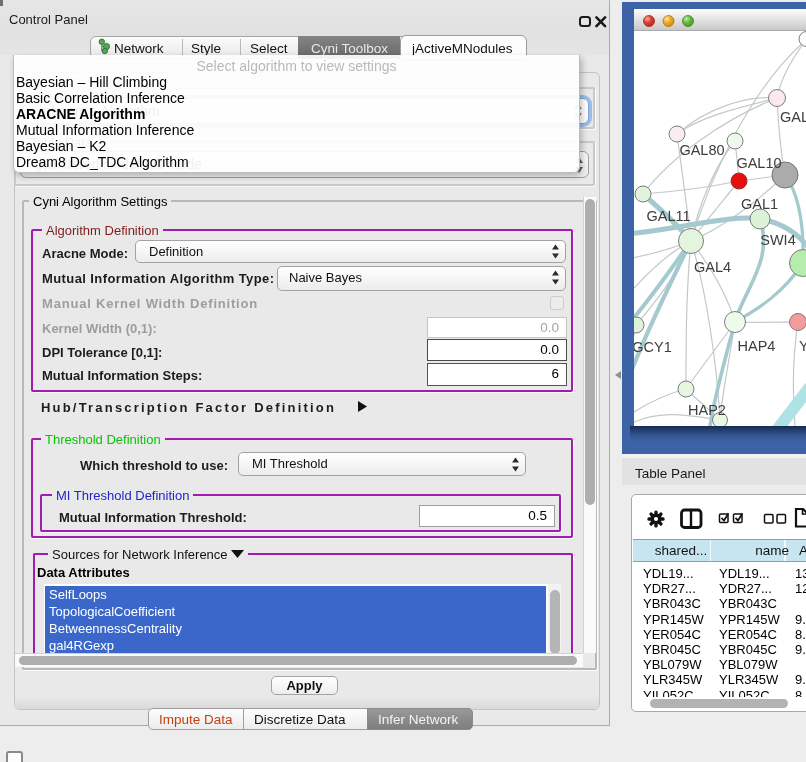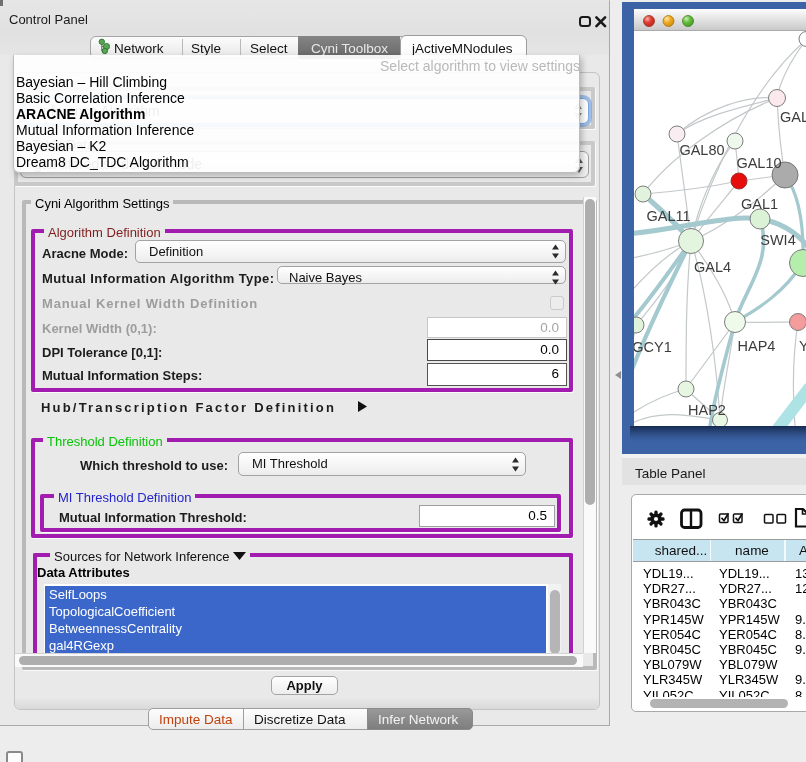--- a/index.html
+++ b/index.html
@@ -1,20 +1,20 @@
 <!DOCTYPE html>
 <html><head><meta charset="utf-8">
 <style>
 *{margin:0;padding:0;box-sizing:border-box}
 html,body{width:806px;height:762px;overflow:hidden}
 body{background:#ededed;font-family:"Liberation Sans",sans-serif;position:relative}
 .abs{position:absolute}
 .lbl{position:absolute;font:bold 13px "Liberation Sans",sans-serif;color:#1c1c1c;white-space:nowrap}
 .glbl{position:absolute;font:bold 13px "Liberation Sans",sans-serif;color:#9d9d9d;white-space:nowrap}
-.group{position:absolute;border:4px solid #a21caf;border-radius:2px;box-shadow:1px 1px 0 rgba(255,255,255,.8)}
+.group{position:absolute;border:2px solid #a21caf;border-radius:2px;box-shadow:1px 1px 0 rgba(255,255,255,.8)}
 .gt{position:absolute;top:-8px;background:#e9e9e9;padding:0 4px;font:13px "Liberation Sans",sans-serif;white-space:nowrap;line-height:15px}
 .combo{position:absolute;background:linear-gradient(#ffffff,#f4f4f4 60%,#ececec);border:1px solid #a2a2a2;border-radius:5px;font:13px "Liberation Sans",sans-serif;color:#111;white-space:nowrap}
 .fld{position:absolute;background:#fff;font:13.5px "Liberation Sans",sans-serif;text-align:right;white-space:nowrap}
 </style></head>
 <body>
 
 <div class="abs" style="left:0;top:4;width:610px;height:726px;background:#e9e9e9;border-right:1px solid #a9a9a9;border-bottom:1px solid #a9a9a9;border-top:1px solid #d4d4d4"></div>
 <div class="abs" style="left:0;top:5;width:609px;height:55px;background:linear-gradient(#e6e6e6,#e1e1e1 60%,#e5e5e5)"></div>
 <div class="abs" style="left:0;top:0;width:3px;height:6px;background:#6f6f6f"></div>
 <div class="abs" style="left:9px;top:12px;font:13px 'Liberation Sans',sans-serif;color:#1a1a1a">Control Panel</div>
@@ -66,21 +66,21 @@
 <div class="group" style="left:31px;top:229px;width:542px;height:163px">
     <span class="gt" style="left:9px;color:#7f1d1d">Algorithm Definition</span>
   </div>
 <div class="lbl" style="left:42px;top:246px">Aracne Mode:</div>
 <div class="combo" style="left:135px;top:240px;width:431px;height:23px;line-height:21px;padding-left:13px">Definition</div>
 <svg class="abs" style="left:551px;top:244px" width="9" height="15" viewBox="0 0 9 15">
     <path d="M4.5 0.5 L8 5.5 L1 5.5 Z" fill="#2a2a2a"></path>
     <path d="M4.5 14.5 L8 9.5 L1 9.5 Z" fill="#2a2a2a"></path>
   </svg>
 <div class="lbl" style="left:42px;top:271px;letter-spacing:0.4px">Mutual Information Algorithm Type:</div>
-<div class="combo" style="left:277px;top:266px;width:289px;height:18px;line-height:21px;padding-left:11px">Naive Bayes</div>
+<div class="combo" style="left:277px;top:266px;width:289px;height:25px;line-height:21px;padding-left:11px">Naive Bayes</div>
 <svg class="abs" style="left:551px;top:270px" width="9" height="15" viewBox="0 0 9 15">
     <path d="M4.5 0.5 L8 5.5 L1 5.5 Z" fill="#2a2a2a"></path>
     <path d="M4.5 14.5 L8 9.5 L1 9.5 Z" fill="#2a2a2a"></path>
   </svg>
 <div class="glbl" style="left:42px;top:296px;letter-spacing:0.8px">Manual Kernel Width Definition</div>
 <div class="abs" style="left:550px;top:296px;width:14px;height:14px;background:#ececec;border:1px solid #cbcbcb;border-radius:3px"></div>
 <div class="glbl" style="left:42px;top:321px">Kernel Width (0,1):</div>
 <div class="fld" style="left:427px;top:317px;width:140px;height:21px;line-height:19px;padding-right:7px;border:1px solid #c6c6c6;color:#a6a6a6">0.0</div>
 <div class="lbl" style="left:42px;top:345px">DPI Tolerance [0,1]:</div>
 <div class="fld" style="left:427px;top:339px;width:140px;height:22px;line-height:19px;padding-right:7px;border:1px solid #4a4a4a;color:#000">0.0</div>
@@ -126,21 +126,21 @@
 <div class="abs" style="left:271px;top:676px;width:67px;height:19px;background:linear-gradient(#ffffff,#ededed);border:1px solid #a4a4a4;border-radius:5px;font:bold 13px 'Liberation Sans',sans-serif;text-align:center;line-height:18px;color:#111">Apply</div>
 
 <div class="abs" style="left:148px;top:708px;width:325px;height:22px;background:linear-gradient(#fdfdfd,#ececec);border:1px solid #9e9e9e;border-radius:5px"></div>
 <div class="abs" style="left:243px;top:708px;width:1px;height:22px;background:#9e9e9e"></div>
 <div class="abs" style="left:367px;top:708px;width:106px;height:22px;background:linear-gradient(#999999,#7e7e7e);border:1px solid #8a8a8a;border-radius:0 5px 5px 0"></div>
 <div class="abs" style="left:159px;top:712px;font:13.5px 'Liberation Sans',sans-serif;color:#c2410c">Impute Data</div>
 <div class="abs" style="left:254px;top:712px;font:13.5px 'Liberation Sans',sans-serif;color:#111">Discretize Data</div>
 <div class="abs" style="left:378px;top:712px;font:13.5px 'Liberation Sans',sans-serif;color:#f3f3f3">Infer Network</div>
 
 <div class="abs" style="left:13px;top:55px;width:567px;height:118px;background:rgba(254,254,254,0.93);border:1px solid #bdbdbd;border-top:none;border-radius:0 0 6px 6px;box-shadow:2px 3px 6px rgba(0,0,0,.25);z-index:50"></div>
-<div class="abs" style="left:13px;top:58px;width:567px;text-align:right;font:14px 'Liberation Sans',sans-serif;color:#b9b9b9;line-height:16px;z-index:51">Select algorithm to view settings</div>
+<div class="abs" style="left:13px;top:58px;width:567px;text-align:center;font:14px 'Liberation Sans',sans-serif;color:#b9b9b9;line-height:16px;z-index:51">Select algorithm to view settings</div>
 <div class="abs" style="left:16px;top:74px;font:14px 'Liberation Sans',sans-serif;color:#000;line-height:16px;z-index:51">Bayesian – Hill Climbing<br>Basic Correlation Inference<br><b>ARACNE Algorithm</b><br>Mutual Information Inference<br>Bayesian – K2<br>Dream8 DC_TDC Algorithm</div>
 
 <svg class="abs" style="left:615px;top:371px" width="7" height="8" viewBox="0 0 7 8">
     <path d="M6 0 L6 8 L0 4 Z" fill="#8f8f8f"></path>
   </svg>
 
 <svg class="abs" style="left:622px;top:2px" width="184" height="452" viewBox="0 0 184 452">
 <defs>
 <linearGradient id="tb" x1="0" y1="0" x2="0" y2="1">
         <stop offset="0" stop-color="#fdfdfd"></stop>
@@ -304,21 +304,21 @@
 <path d="M81.5 13.8 L84 16.5 L88.5 9.2" fill="none" stroke="#111" stroke-width="1.7"></path>
 <path d="M95.5 13.8 L98 16.5 L102.5 9.2" fill="none" stroke="#111" stroke-width="1.7"></path>
 <path d="M156 5 h7 l4.5 4.5 v13 h-11.5 z" fill="none" stroke="#111" stroke-width="2.2"></path>
     <path d="M162.5 5.5 v4.5 h5" fill="none" stroke="#111" stroke-width="1.6"></path>
 </svg>
 
 <div class="abs" style="left:632.5px;top:539px;width:173px;height:23px;background:#c6e5f1;border-top:1px solid #9b9b9b;border-bottom:1px solid #9b9b9b"></div>
 <div class="abs" style="left:709.5px;top:540px;width:1.5px;height:21px;background:#f2fafd"></div>
 <div class="abs" style="left:784px;top:540px;width:1.5px;height:21px;background:#f2fafd"></div>
 <div class="abs" style="left:642px;top:543px;width:78px;text-align:center;font:13.5px 'Liberation Sans',sans-serif;color:#111">shared...</div>
-<div class="abs" style="left:715px;top:543px;width:74px;text-align:center;font:13.5px 'Liberation Sans',sans-serif;color:#111">name</div>
+<div class="abs" style="left:715px;top:543px;width:74px;text-align:right;font:13.5px 'Liberation Sans',sans-serif;color:#111">name</div>
 <div class="abs" style="left:799px;top:543px;font:13.5px 'Liberation Sans',sans-serif;color:#111">A</div>
 
 <div class="abs" style="left:632px;top:564px;width:174px;height:133px;overflow:hidden;background:#fff;font:13px 'Liberation Sans',sans-serif;color:#000">
 <div style="position:absolute;left:11px;top:2px;line-height:15.2px">YDL19...<br>YDR27...<br>YBR043C<br>YPR145W<br>YER054C<br>YBR045C<br>YBL079W<br>YLR345W<br>YIL052C</div>
 <div style="position:absolute;left:87px;top:2px;line-height:15.2px">YDL19...<br>YDR27...<br>YBR043C<br>YPR145W<br>YER054C<br>YBR045C<br>YBL079W<br>YLR345W<br>YIL052C</div>
 <div style="position:absolute;left:163px;top:2px;line-height:15.2px">13<br>12<br>&nbsp;<br>9.<br>8.<br>9.<br>&nbsp;<br>9.<br>8.</div>
 </div>
 <div class="abs" style="left:650px;top:699px;width:138px;height:9px;background:#b3b3b3;border-radius:4.5px"></div>
 
 <div class="abs" style="left:6px;top:751px;width:17px;height:16px;border:2px solid #8a8a8a;border-radius:3px;background:#fdfdfd"></div>

